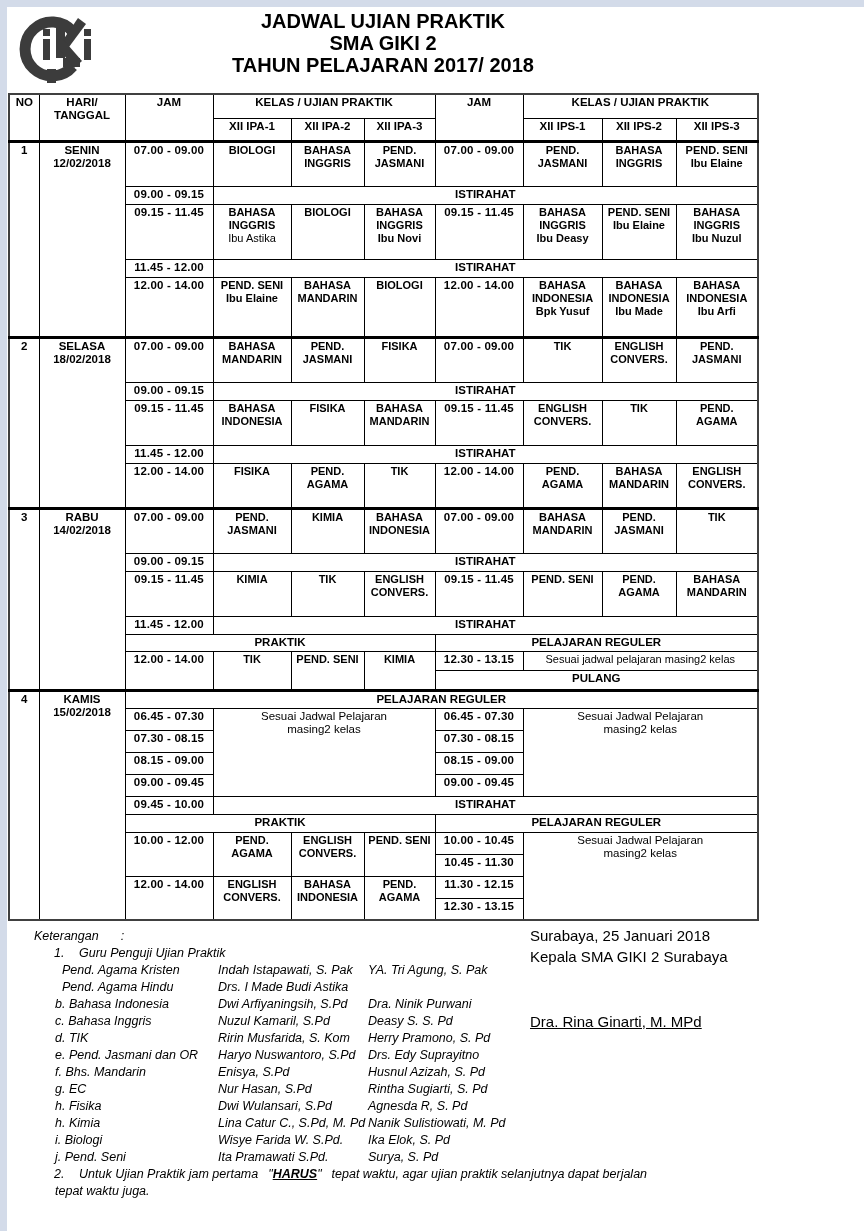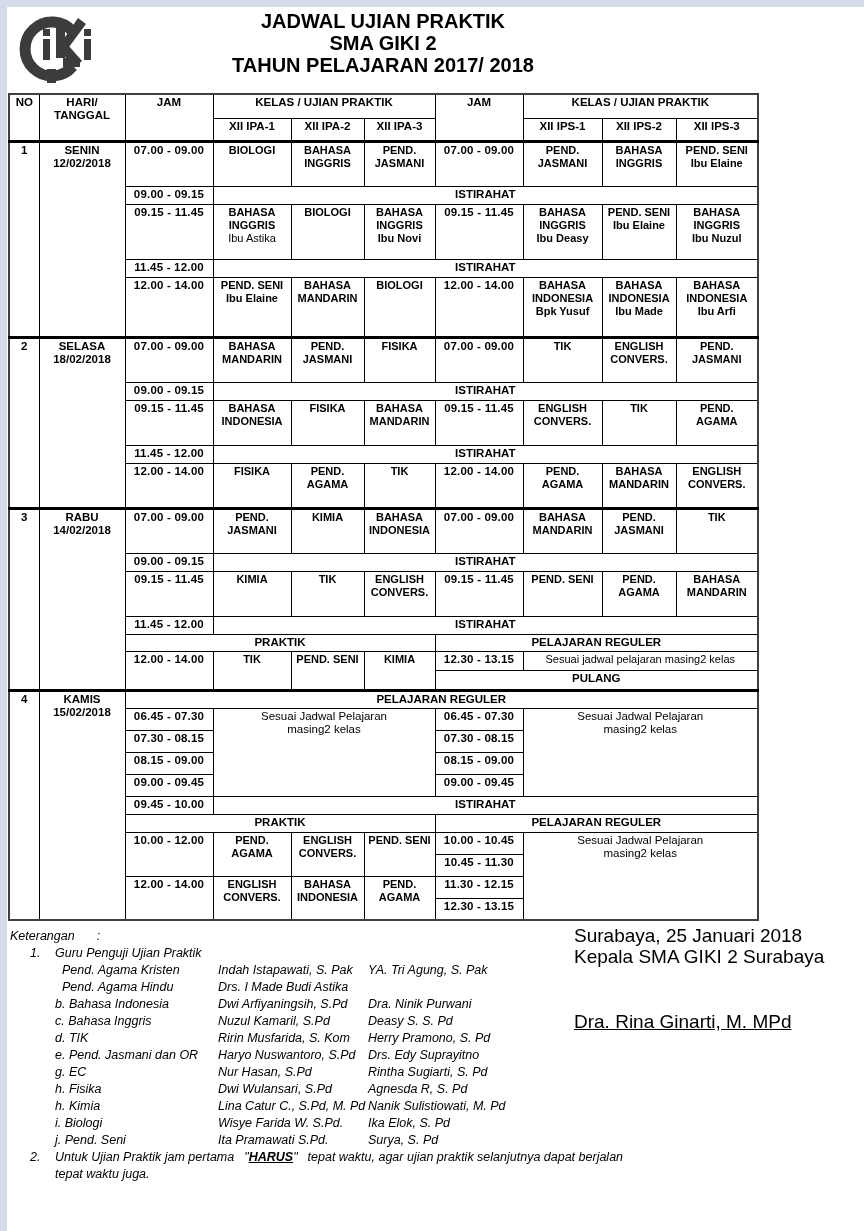--- a/index.html
+++ b/index.html
@@ -36,33 +36,33 @@
   td.sesuai-inline{font-weight:normal;font-size:11px;vertical-align:middle;white-space:nowrap;}
   .tname{font-weight:bold;}
   .tname.light{font-weight:normal;}
 
   tr.h17{height:17px;} tr.h18{height:18px;} tr.h19{height:19px;} tr.h20{height:20px;}
   tr.h22{height:22px;} tr.h23{height:23px;} tr.h24{height:24px;}
   tr.h45{height:45px;} tr.h55{height:55px;} tr.h60{height:60px;}
 
   .keterangan{position:absolute;left:10px;top:928px;width:515px;
               font-style:italic;font-size:12.5px;line-height:17px;}
-  .kline{white-space:nowrap;}
+  .kline{white-space:nowrap;margin-left:24px;}
   .kcolon{margin-left:22px;}
   .item-no{display:inline-block;width:25px;margin-left:20px;}
   .krow{padding-left:45px;}
   .krow .lbl{display:inline-block;width:163px;}
   .krow.indent .lbl{padding-left:7px;width:156px;}
   .krow .n1{display:inline-block;width:150px;}
   .harus{font-weight:bold;text-decoration:underline;}
   .q1{margin-left:10px;}
   .qpost{margin-left:10px;}
   .kcont{padding-left:45px;}
 
-  .signature{position:absolute;left:530px;top:925px;font-size:19px;line-height:21px;margin-left:44px;}
+  .signature{position:absolute;left:530px;top:925px;font-size:15px;line-height:21px;}
   .sig-name{margin-top:44px;text-decoration:underline;}
 </style>
 </head>
 <body>
 
 <div class="strip-top"></div>
 <div class="strip-left"></div>
 
 <svg class="logo" viewBox="0 0 102 76">
   <g fill="#3c3c3c" stroke="none">
@@ -357,20 +357,21 @@
 
 <div class="keterangan">
   <div class="kline"><span>Keterangan</span><span class="kcolon">:</span></div>
   <div class="kline"><span class="item-no">1.</span><span>Guru Penguji Ujian Praktik</span></div>
   <div class="krow indent"><span class="lbl">Pend. Agama Kristen</span><span class="n1">Indah Istapawati, S. Pak</span><span class="n2">YA. Tri Agung, S. Pak</span></div>
   <div class="krow indent"><span class="lbl">Pend. Agama Hindu</span><span class="n1">Drs. I Made Budi Astika</span><span class="n2"></span></div>
   <div class="krow"><span class="lbl">b. Bahasa Indonesia</span><span class="n1">Dwi Arfiyaningsih, S.Pd</span><span class="n2">Dra. Ninik Purwani</span></div>
   <div class="krow"><span class="lbl">c. Bahasa Inggris</span><span class="n1">Nuzul Kamaril, S.Pd</span><span class="n2">Deasy S. S. Pd</span></div>
   <div class="krow"><span class="lbl">d. TIK</span><span class="n1">Ririn Musfarida, S. Kom</span><span class="n2">Herry Pramono, S. Pd</span></div>
   <div class="krow"><span class="lbl">e. Pend. Jasmani dan OR</span><span class="n1">Haryo Nuswantoro, S.Pd</span><span class="n2">Drs. Edy Suprayitno</span></div>
+  <div class="krow"><span class="lbl">f. Bhs. Mandarin</span><span class="n1">Enisya, S.Pd</span><span class="n2">Husnul Azizah, S. Pd</span></div>
   <div class="krow"><span class="lbl">g. EC</span><span class="n1">Nur Hasan, S.Pd</span><span class="n2">Rintha Sugiarti, S. Pd</span></div>
   <div class="krow"><span class="lbl">h. Fisika</span><span class="n1">Dwi Wulansari, S.Pd</span><span class="n2">Agnesda R, S. Pd</span></div>
   <div class="krow"><span class="lbl">h. Kimia</span><span class="n1">Lina Catur C., S.Pd, M. Pd</span><span class="n2">Nanik Sulistiowati, M. Pd</span></div>
   <div class="krow"><span class="lbl">i. Biologi</span><span class="n1">Wisye Farida W. S.Pd.</span><span class="n2">Ika Elok, S. Pd</span></div>
   <div class="krow"><span class="lbl">j. Pend. Seni</span><span class="n1">Ita Pramawati S.Pd.</span><span class="n2">Surya, S. Pd</span></div>
   <div class="kline"><span class="item-no">2.</span><span>Untuk Ujian Praktik jam pertama</span><span class="q1">"</span><span class="harus">HARUS</span><span>"</span><span class="qpost">tepat waktu, agar ujian praktik selanjutnya dapat berjalan</span></div>
   <div class="kcont">tepat waktu juga.</div>
 </div>
 
 <div class="signature">

